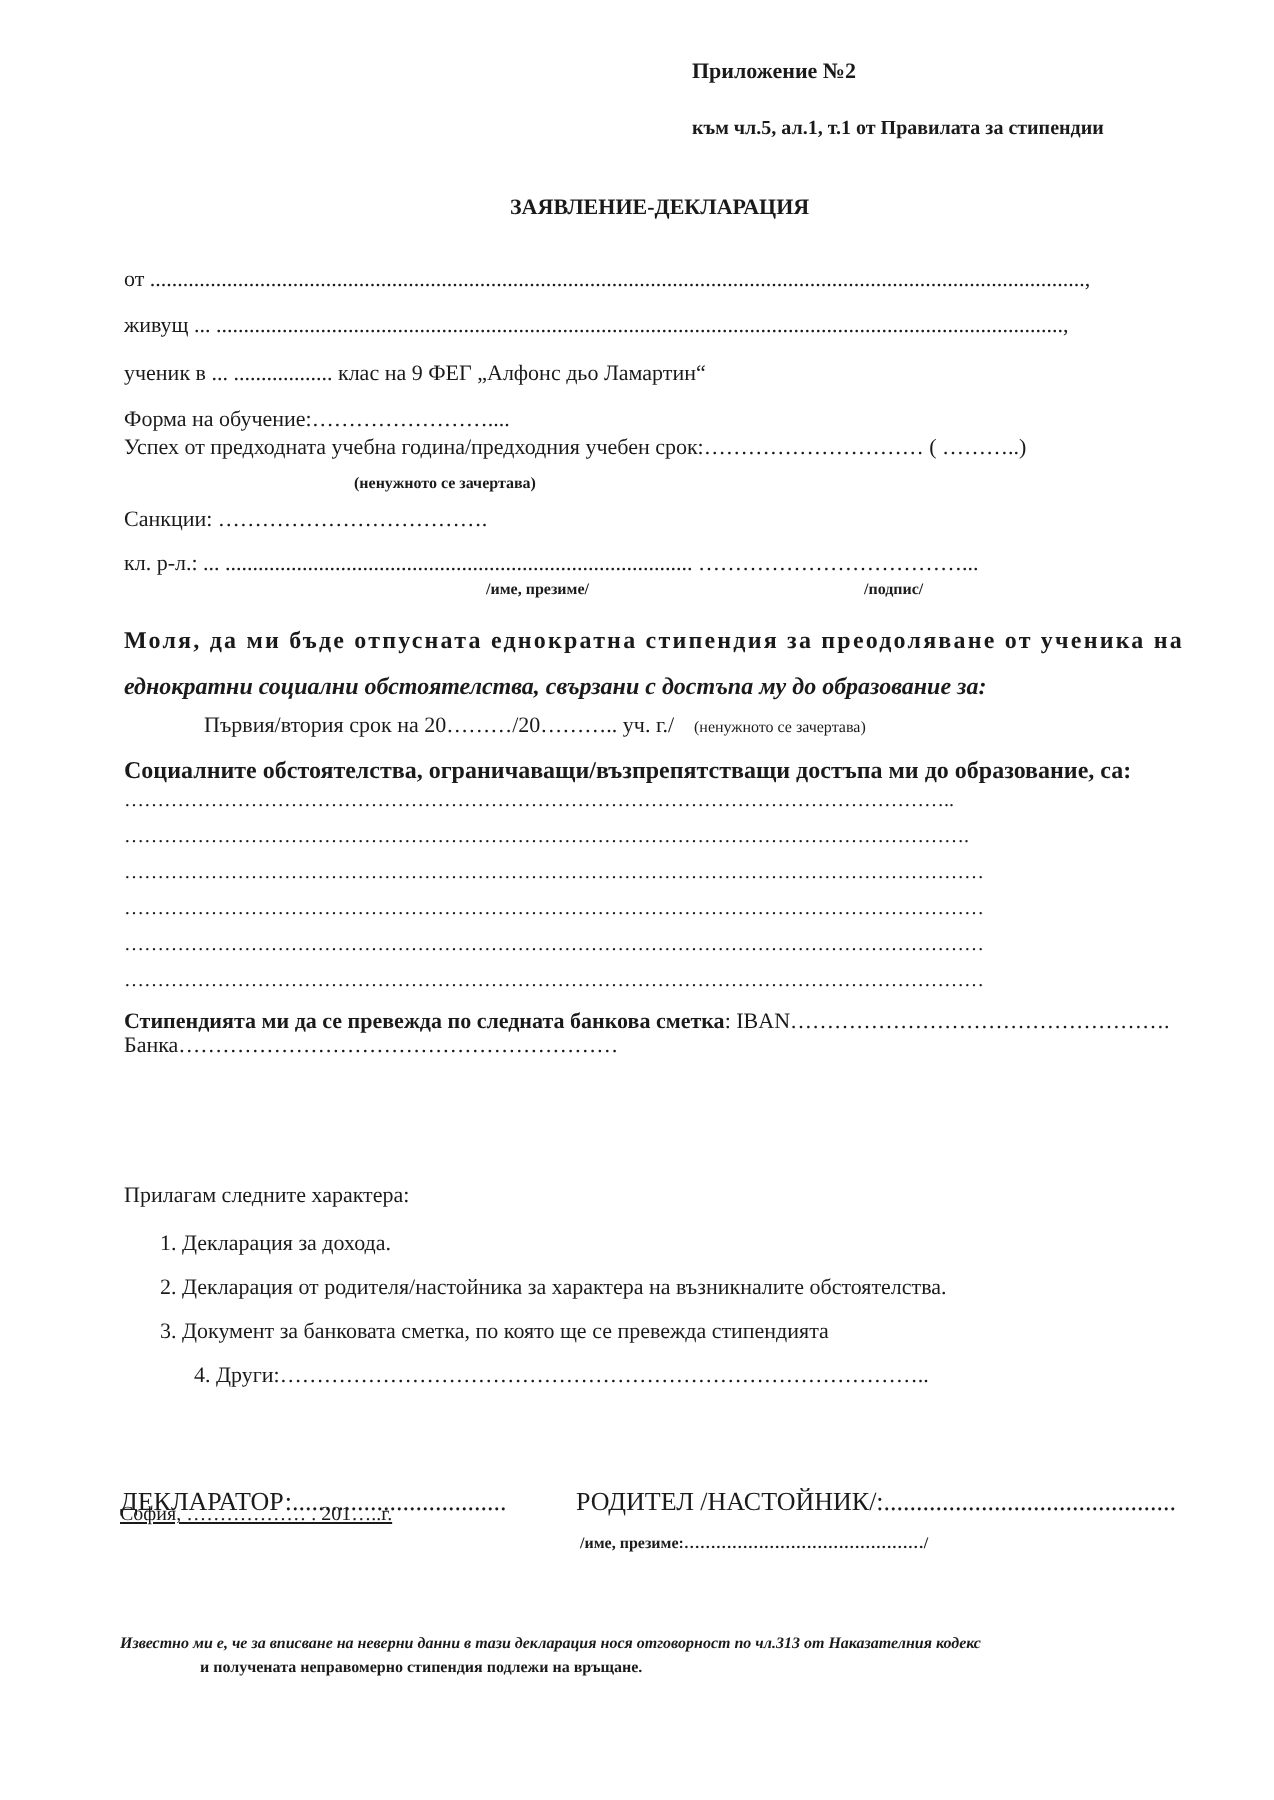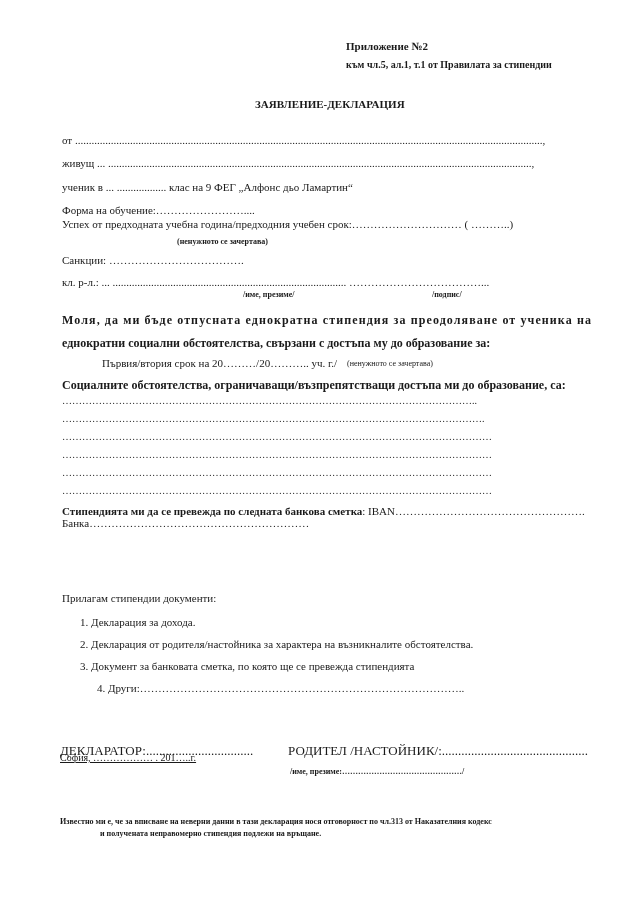--- a/index.html
+++ b/index.html
@@ -12,61 +12,61 @@
   .f12 { font-size:12px; }
   .f13 { font-size:13px; }
   .f8 { font-size:8px; }
   .wide { letter-spacing:1.1px; }
 </style>
 </head>
 <body>
 
 <div>
 
-  <div class="abs b f11" style="left:346px; top:40px;">Приложение №2</div>
+  <div class="abs b f11" style="left:346px; top:30px;">Приложение №2</div>
   <div class="abs f10 b" style="left:346px; top:59px;">към чл.5, ал.1, т.1 от Правилата за стипендии</div>
 
   <div class="abs b f11" style="left:255px; top:98px;">ЗАЯВЛЕНИЕ-ДЕКЛАРАЦИЯ</div>
 
   <div class="abs f11" style="left:62px; top:134px;">от ..........................................................................................................................................................................,</div>
   <div class="abs f11" style="left:62px; top:157px;">живущ ... ..........................................................................................................................................................,</div>
   <div class="abs f11" style="left:62px; top:181px;">ученик в ... .................. клас на 9 ФЕГ „Алфонс дьо Ламартин“</div>
   <div class="abs f11" style="left:62px; top:204px;">Форма на обучение:……………………....</div>
   <div class="abs f11" style="left:62px; top:218px;">Успех от предходната учебна година/предходния учебен срок:………………………… ( ………..)</div>
   <div class="abs f8 b" style="left:177px; top:237px;">(ненужното се зачертава)</div>
   <div class="abs f11" style="left:62px; top:254px;">Санкции: ……………………………….</div>
   <div class="abs f11" style="left:62px; top:276px;">кл. р-л.: ... ..................................................................................... ………………………………...</div>
   <div class="abs f8 b" style="left:243px; top:290px;">/име, презиме/</div>
   <div class="abs f8 b" style="left:432px; top:290px;">/подпис/</div>
 
   <div class="abs b f12 wide" style="left:62px; top:313px;">Моля, да ми бъде отпусната еднократна стипендия за преодоляване от ученика на</div>
-  <div class="abs b f12" style="left:62px; top:336px;">еднократни социални обстоятелства, свързани с достъпа му до образование за:</div>
+  <div class="abs b f12" style="left:62px; top:336px;font-style:italic;">еднократни социални обстоятелства, свързани с достъпа му до образование за:</div>
   <div class="abs f11" style="left:102px; top:357px;">Първия/втория срок на 20………/20……….. уч. г./</div>
   <div class="abs f8" style="left:347px; top:359px;">(ненужното се зачертава)</div>
 
   <div class="abs b f12" style="left:62px; top:378px;">Социалните обстоятелства, ограничаващи/възпрепятстващи достъпа ми до образование, са:</div>
   <div class="abs f10" style="left:62px; top:395px;">……………………………………………………………………………………………………………..</div>
   <div class="abs f10" style="left:62px; top:413px;">……………………………………………………………………………………………………………….</div>
   <div class="abs f10" style="left:62px; top:431px;">…………………………………………………………………………………………………………………</div>
   <div class="abs f10" style="left:62px; top:449px;">…………………………………………………………………………………………………………………</div>
   <div class="abs f10" style="left:62px; top:467px;">…………………………………………………………………………………………………………………</div>
   <div class="abs f10" style="left:62px; top:485px;">…………………………………………………………………………………………………………………</div>
 
   <div class="abs f11" style="left:62px; top:505px;">
     <span class="b">Стипендията ми да се превежда по следната банкова сметка</span><span>: IBAN…………………………………………….</span>
   </div>
   <div class="abs f11" style="left:62px; top:517px;">Банка……………………………………………………</div>
 
-  <div class="abs f11" style="left:62px; top:592px;">Прилагам стипендии документи:</div>
+  <div class="abs f11" style="left:62px; top:592px;">Прилагам следните характера:</div>
   <div class="abs f11" style="left:80px; top:616px;">1.  Декларация за дохода.</div>
   <div class="abs f11" style="left:80px; top:638px;">2.  Декларация от родителя/настойника за характера на възникналите обстоятелства.</div>
   <div class="abs f11" style="left:80px; top:660px;">3. Документ за банковата сметка, по която ще се превежда стипендията</div>
   <div class="abs f11" style="left:80px; top:682px;margin-left:17px;">4. Други:……………………………………………………………………………..</div>
 
   <div class="abs f13" style="left:60px; top:743px;">ДЕКЛАРАТОР:.................................</div>
   <div class="abs f13" style="left:288px; top:743px;">РОДИТЕЛ /НАСТОЙНИК/:.............................................</div>
   <div class="abs f8 b" style="left:290px; top:767px;">/име, презиме:………………………………………/</div>
 
   <div class="abs f10" style="left:60px; top:752px;text-decoration:underline;">София, ……………… . 201…..г.</div>
-  <div class="abs f8 b" style="left:60px; top:817px;">Известно ми е, че за вписване на неверни данни в тази декларация нося отговорност по чл.313 от Наказателния кодекс</div>
+  <div class="abs f8 b" style="left:60px; top:817px;font-style:italic;">Известно ми е, че за вписване на неверни данни в тази декларация нося отговорност по чл.313 от Наказателния кодекс</div>
   <div class="abs f8 b" style="left:60px; top:829px;padding-left:40px;">и получената неправомерно стипендия подлежи на връщане.</div>
 
 </div>
 
 </body></html>

